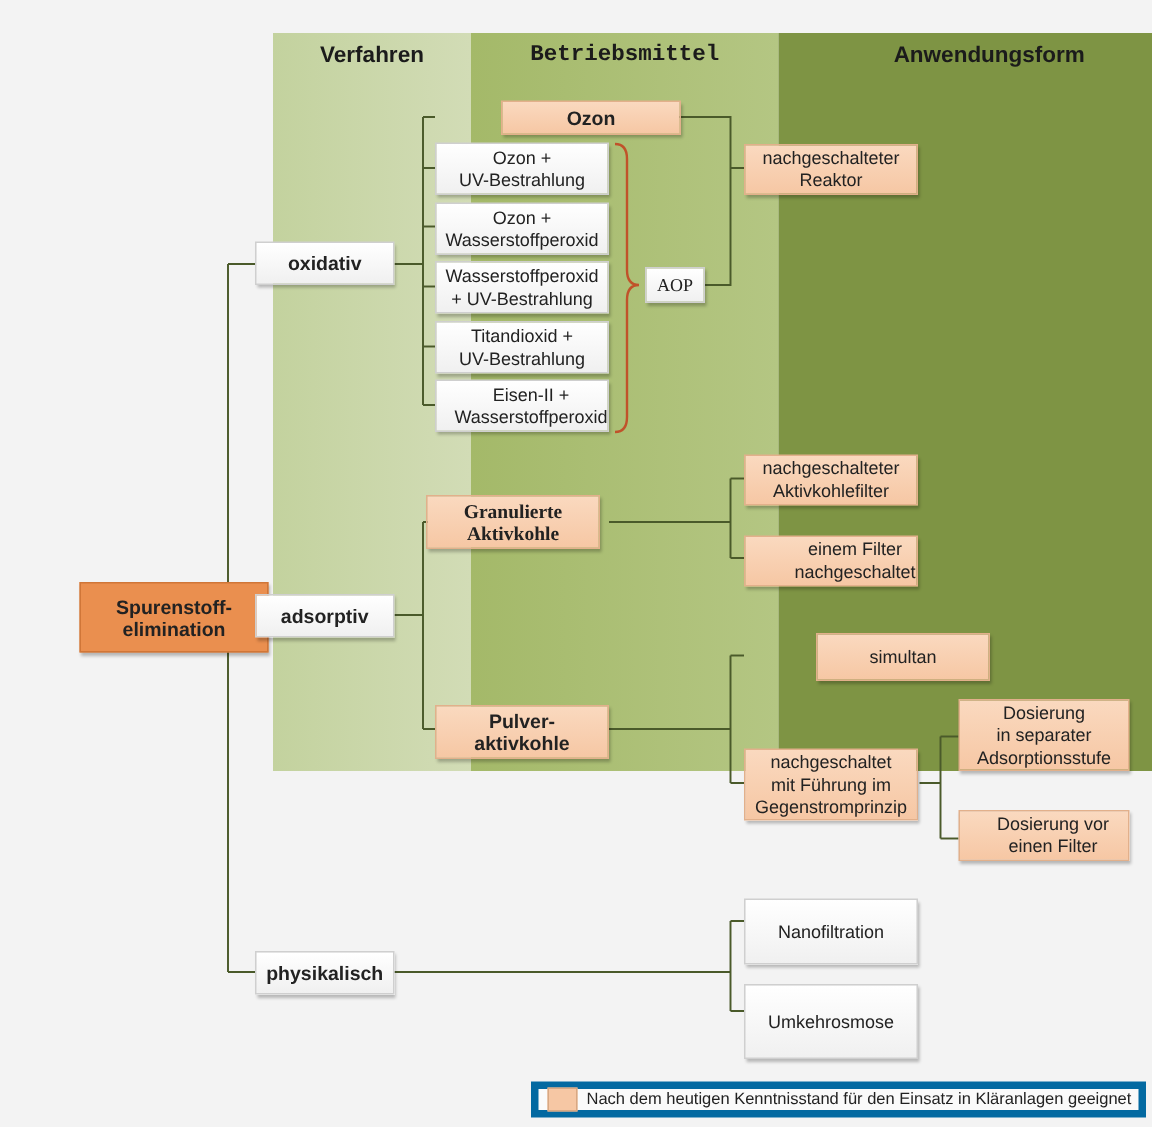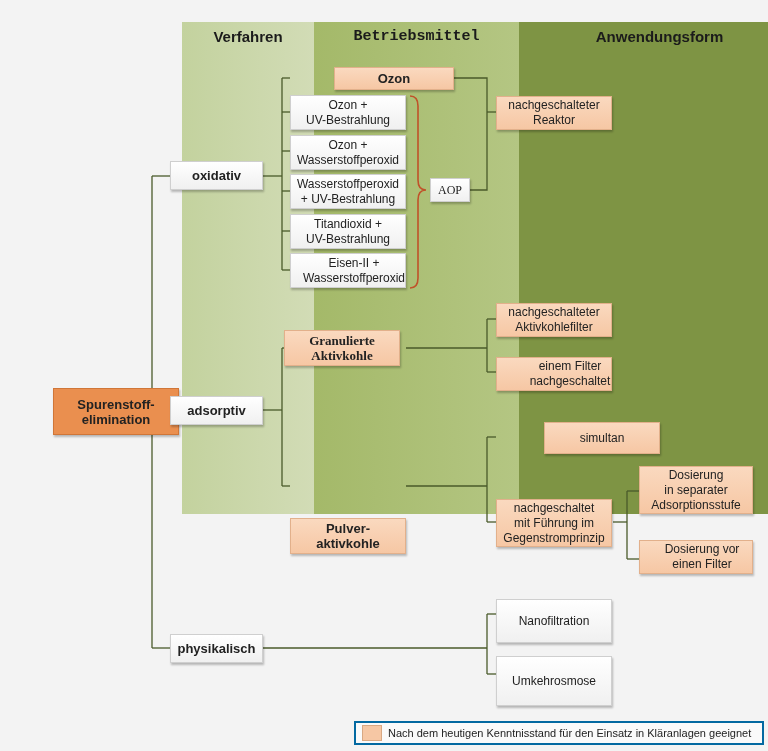--- a/index.html
+++ b/index.html
@@ -23,21 +23,21 @@
     border: 1px solid #cfcfcf;
     box-shadow: 1px 2px 2px rgba(0,0,0,0.25);
   }
   .box.white { background: linear-gradient(180deg, #ffffff 0%, #f0f0f0 100%); }
   .box.peach { background: linear-gradient(180deg, #fad9bf 0%, #f6c7a4 100%); border-color: #e2b08b; }
   .box.orange { background: #ea8f4f; border-color: #d07638; color: #222; }
   .box.bold { font-weight: bold; font-size: 13px; }
   svg.lines { position: absolute; left: 0; top: 0; }
   .legend {
     position: absolute; left: 354px; top: 721px; width: 410px; height: 24px;
-    background: #fafafa; border: 2px solid #0369a1; box-sizing: border-box;
+    background: #fafafa; border: 5px solid #0369a1; box-sizing: border-box;
     display: flex; align-items: center; font-size: 11px; color: #222;
   }
   .legend-swatch {
     width: 18px; height: 14px; margin: 0 6px 0 6px;
     background: #f6c7a4; border: 1px solid #d8a883;
   }
 </style>
 </head>
 <body>
 
@@ -115,21 +115,21 @@
 <div class="box white" style="left:290px; top:174px; width:116px; height:35px; white-space:pre-line;">Wasserstoffperoxid
 + UV-Bestrahlung</div>
 <div class="box white" style="left:290px; top:214px; width:116px; height:35px; white-space:pre-line;">Titandioxid +
 UV-Bestrahlung</div>
 <div class="box white" style="left:290px; top:253px; width:116px; height:35px; white-space:pre-line;padding-left:12px;">Eisen-II +
 Wasserstoffperoxid</div>
 <div class="box white" style="left:430px; top:178px; width:40px; height:24px;font-family:Liberation Serif, serif;">AOP</div>
 
 <div class="box peach bold" style="left:284px; top:330px; width:116px; height:36px; white-space:pre-line;font-family:Liberation Serif, serif;">Granulierte
 Aktivkohle</div>
-<div class="box peach bold" style="left:290px; top:470px; width:116px; height:36px; white-space:pre-line;margin-top:48px;">Pulver-
+<div class="box peach bold" style="left:290px; top:470px; width:116px; height:36px; white-space:pre-line;">Pulver-
 aktivkohle</div>
 
 <div class="box peach" style="left:496px; top:96px; width:116px; height:34px; white-space:pre-line;">nachgeschalteter
 Reaktor</div>
 <div class="box peach" style="left:496px; top:303px; width:116px; height:34px; white-space:pre-line;">nachgeschalteter
 Aktivkohlefilter</div>
 <div class="box peach" style="left:496px; top:357px; width:116px; height:34px; white-space:pre-line;padding-left:32px;">einem Filter
 nachgeschaltet</div>
 <div class="box peach" style="left:496px; top:422px; width:116px; height:32px;margin-left:48px;">simultan</div>
 <div class="box peach" style="left:496px; top:499px; width:116px; height:48px; white-space:pre-line;">nachgeschaltet

